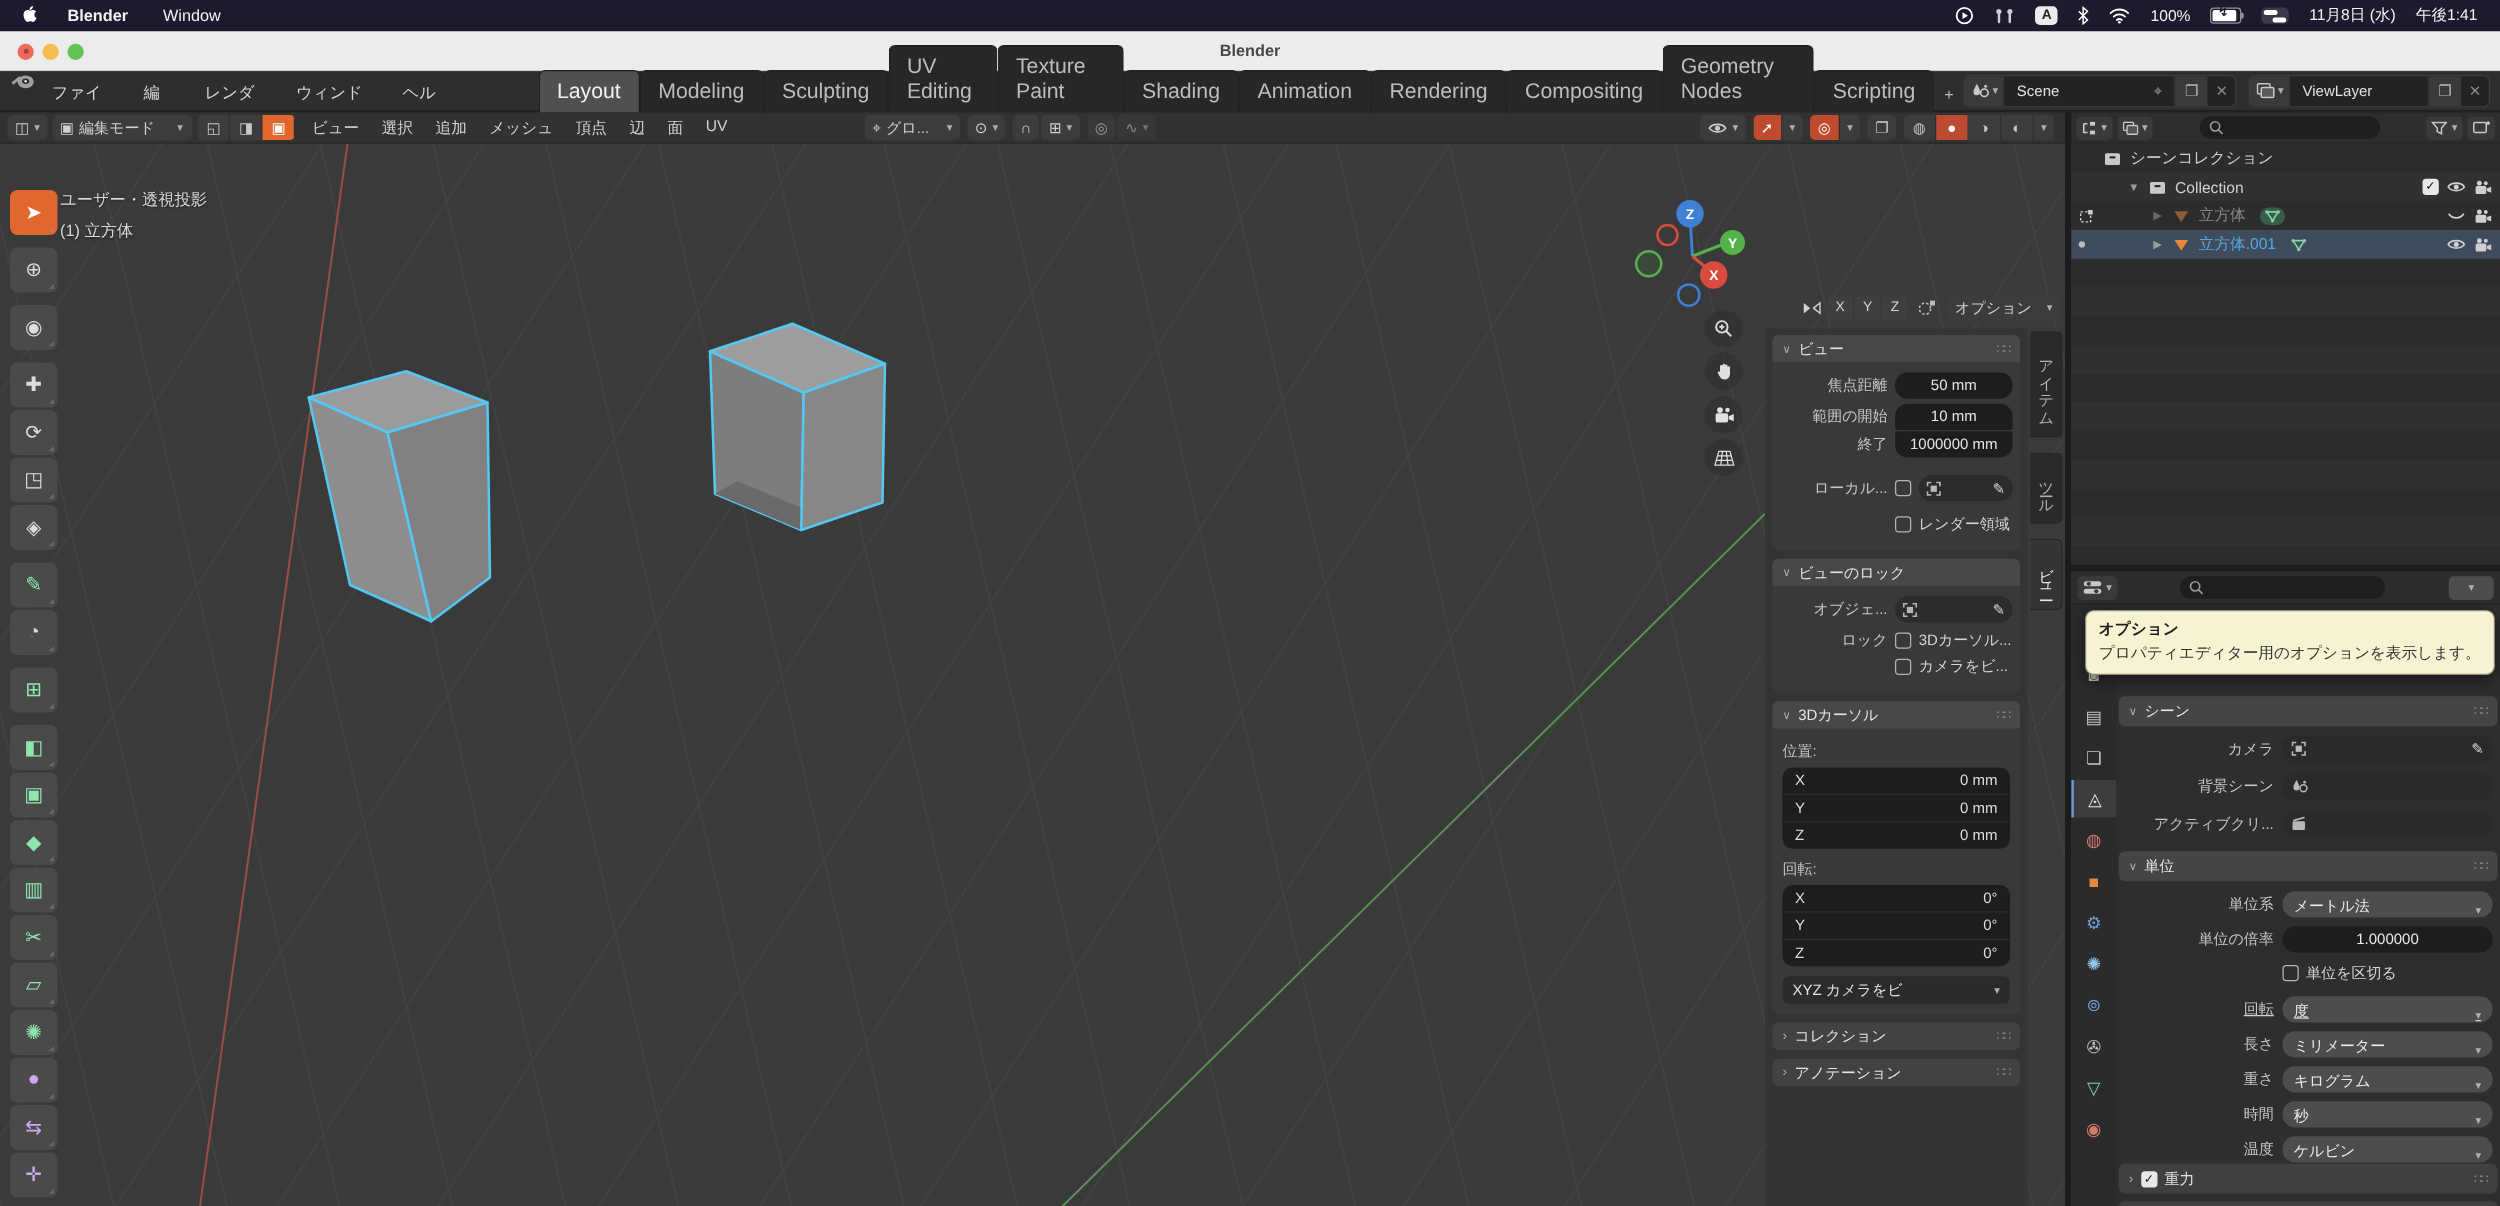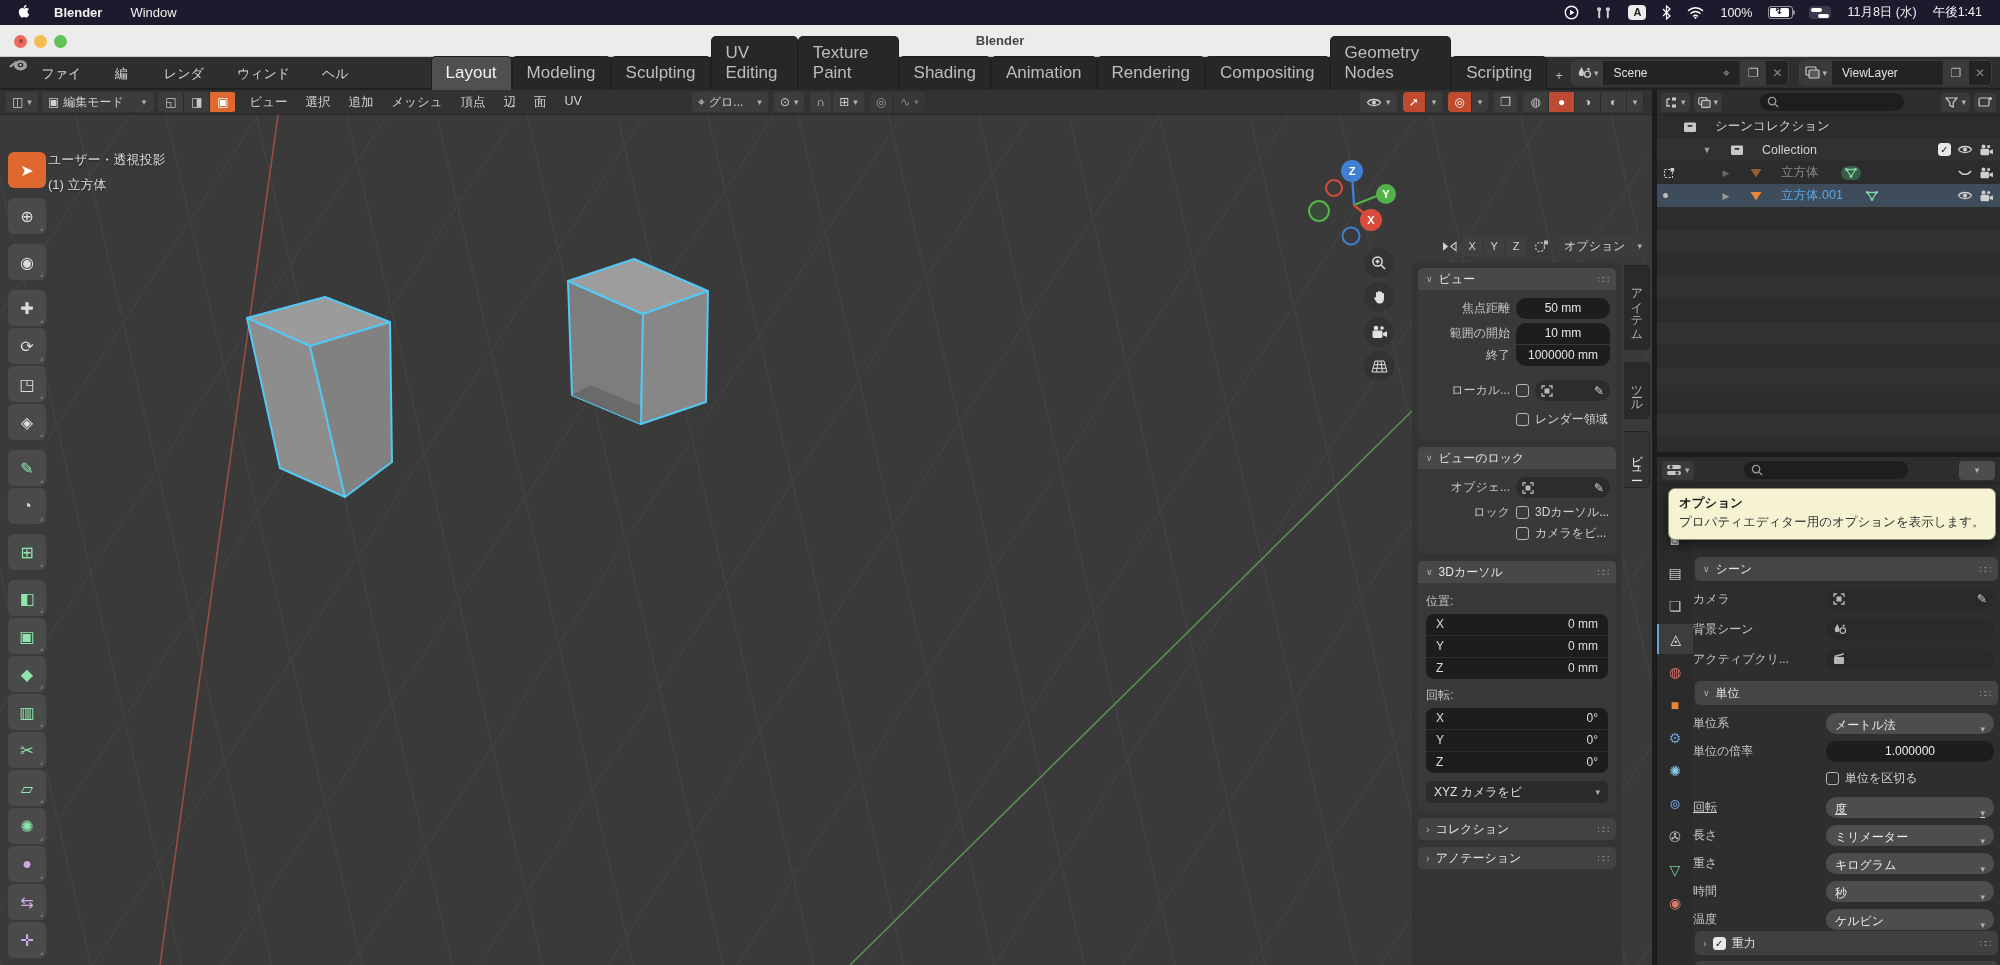--- a/index.html
+++ b/index.html
@@ -94,38 +94,38 @@
   #tstrip{left:1412px;top:118px;width:240px;height:26px;display:flex;align-items:center;gap:4px;justify-content:flex-end;padding-right:4px;box-sizing:border-box}
   .tsq{width:20px;height:19px;background:#3f3f3f;border-radius:3px;display:flex;align-items:center;justify-content:center;color:#d6d6d6;font-size:11px}
 
   
   #rcol-sep{left:1652px;top:90px;width:5px;height:875px;background:#1c1c1c}
   #outliner{left:1657px;top:90px;width:343px;height:362px;background:#2a2a2a;overflow:hidden}
   #ol-head{height:24px;background:#2e2e2e;border-bottom:1px solid #242424;display:flex;align-items:center;gap:4px;padding:0 4px}
   .olbtn{background:#3a3a3a;border-radius:4px;height:19px;display:flex;align-items:center;padding:0 4px;gap:3px;color:#c8c8c8}
   .searchpill{flex:1;max-width:130px;background:#1e1e1e;border-radius:10px;height:18px;display:flex;align-items:center;padding:0 7px;gap:5px}
   #ol-rows{position:relative;height:338px;background:repeating-linear-gradient(#2c2c2c 0 23px,#313131 23px 46px)}
-  .olrow{position:relative;height:23px;display:flex;align-items:center;gap:18px;color:#d0d0d0}
+  .olrow{position:relative;height:23px;display:flex;align-items:center;gap:7px;color:#d0d0d0}
   .olrow.sel{background:#3e4c5c}
   .olrow .lbl{font-size:12.5px}
   .olrow .rt{position:absolute;right:6px;display:flex;gap:6px;align-items:center}
   .disc{color:#9a9a9a;font-size:9px;width:10px;text-align:center}
   .dim{opacity:.55}
   .pill-green{background:#3a5c4a;border-radius:8px;padding:1px 3px;display:inline-flex}
 
   
   #props{left:1657px;top:457px;width:343px;height:508px;background:#2c2c2c;overflow:hidden}
   #pr-head{height:26px;background:#2d2d2d;border-bottom:1px solid #232323;display:flex;align-items:center;gap:6px;padding:0 5px}
   #pr-tabs{position:absolute;left:0;top:27px;width:36px;bottom:0;background:#2b2b2b}
   .ptab{position:absolute;left:0;width:36px;height:30px;display:flex;align-items:center;justify-content:center;font-size:14px}
   .ptab.active{background:#3d3d3d;border-left:2px solid #6a9fd8;box-sizing:border-box}
   #pr-content{position:absolute;left:36px;top:27px;right:0;bottom:0;background:#2e2e2e}
   .ppan-h{position:absolute;left:2px;right:2px;height:24px;background:#454545;border-radius:5px;display:flex;align-items:center;gap:6px;padding:0 8px;box-sizing:border-box;color:#e4e4e4}
   .prow{position:absolute;left:0;right:6px;height:22px;display:flex;align-items:center}
-  .plabel{width:126px;padding-right:7px;color:#c6c6c6;white-space:nowrap;overflow:hidden;flex:none}
+  .plabel{width:126px;text-align:right;padding-right:7px;color:#c6c6c6;white-space:nowrap;overflow:hidden;flex:none}
   .pselect{flex:1;background:#4d4d4d;border-radius:10px;height:21px;display:flex;align-items:flex-end;padding:0 9px;color:#ececec}
   .pselect .chev{margin-left:auto}
   .pfield{flex:1;background:#2a2a2a;border-radius:10px;height:21px;display:flex;align-items:center;padding:0 7px;gap:5px}
   .pinput{flex:1;background:#1d1d1d;border-radius:10px;height:21px;line-height:21px;text-align:center;color:#ececec}
   #tooltip{left:1668px;top:488px;width:306px;background:#f6f3d3;border:1px solid #8f8d79;border-radius:7px;padding:6px 10px 8px;box-shadow:0 4px 14px #00000088;z-index:50;color:#1d1d1d}
   #tooltip .tt-title{font-weight:700;font-size:12.5px;margin-bottom:2px}
   #tooltip .tt-body{font-size:12.5px;color:#333}
 </style>
 </head>
 <body>

